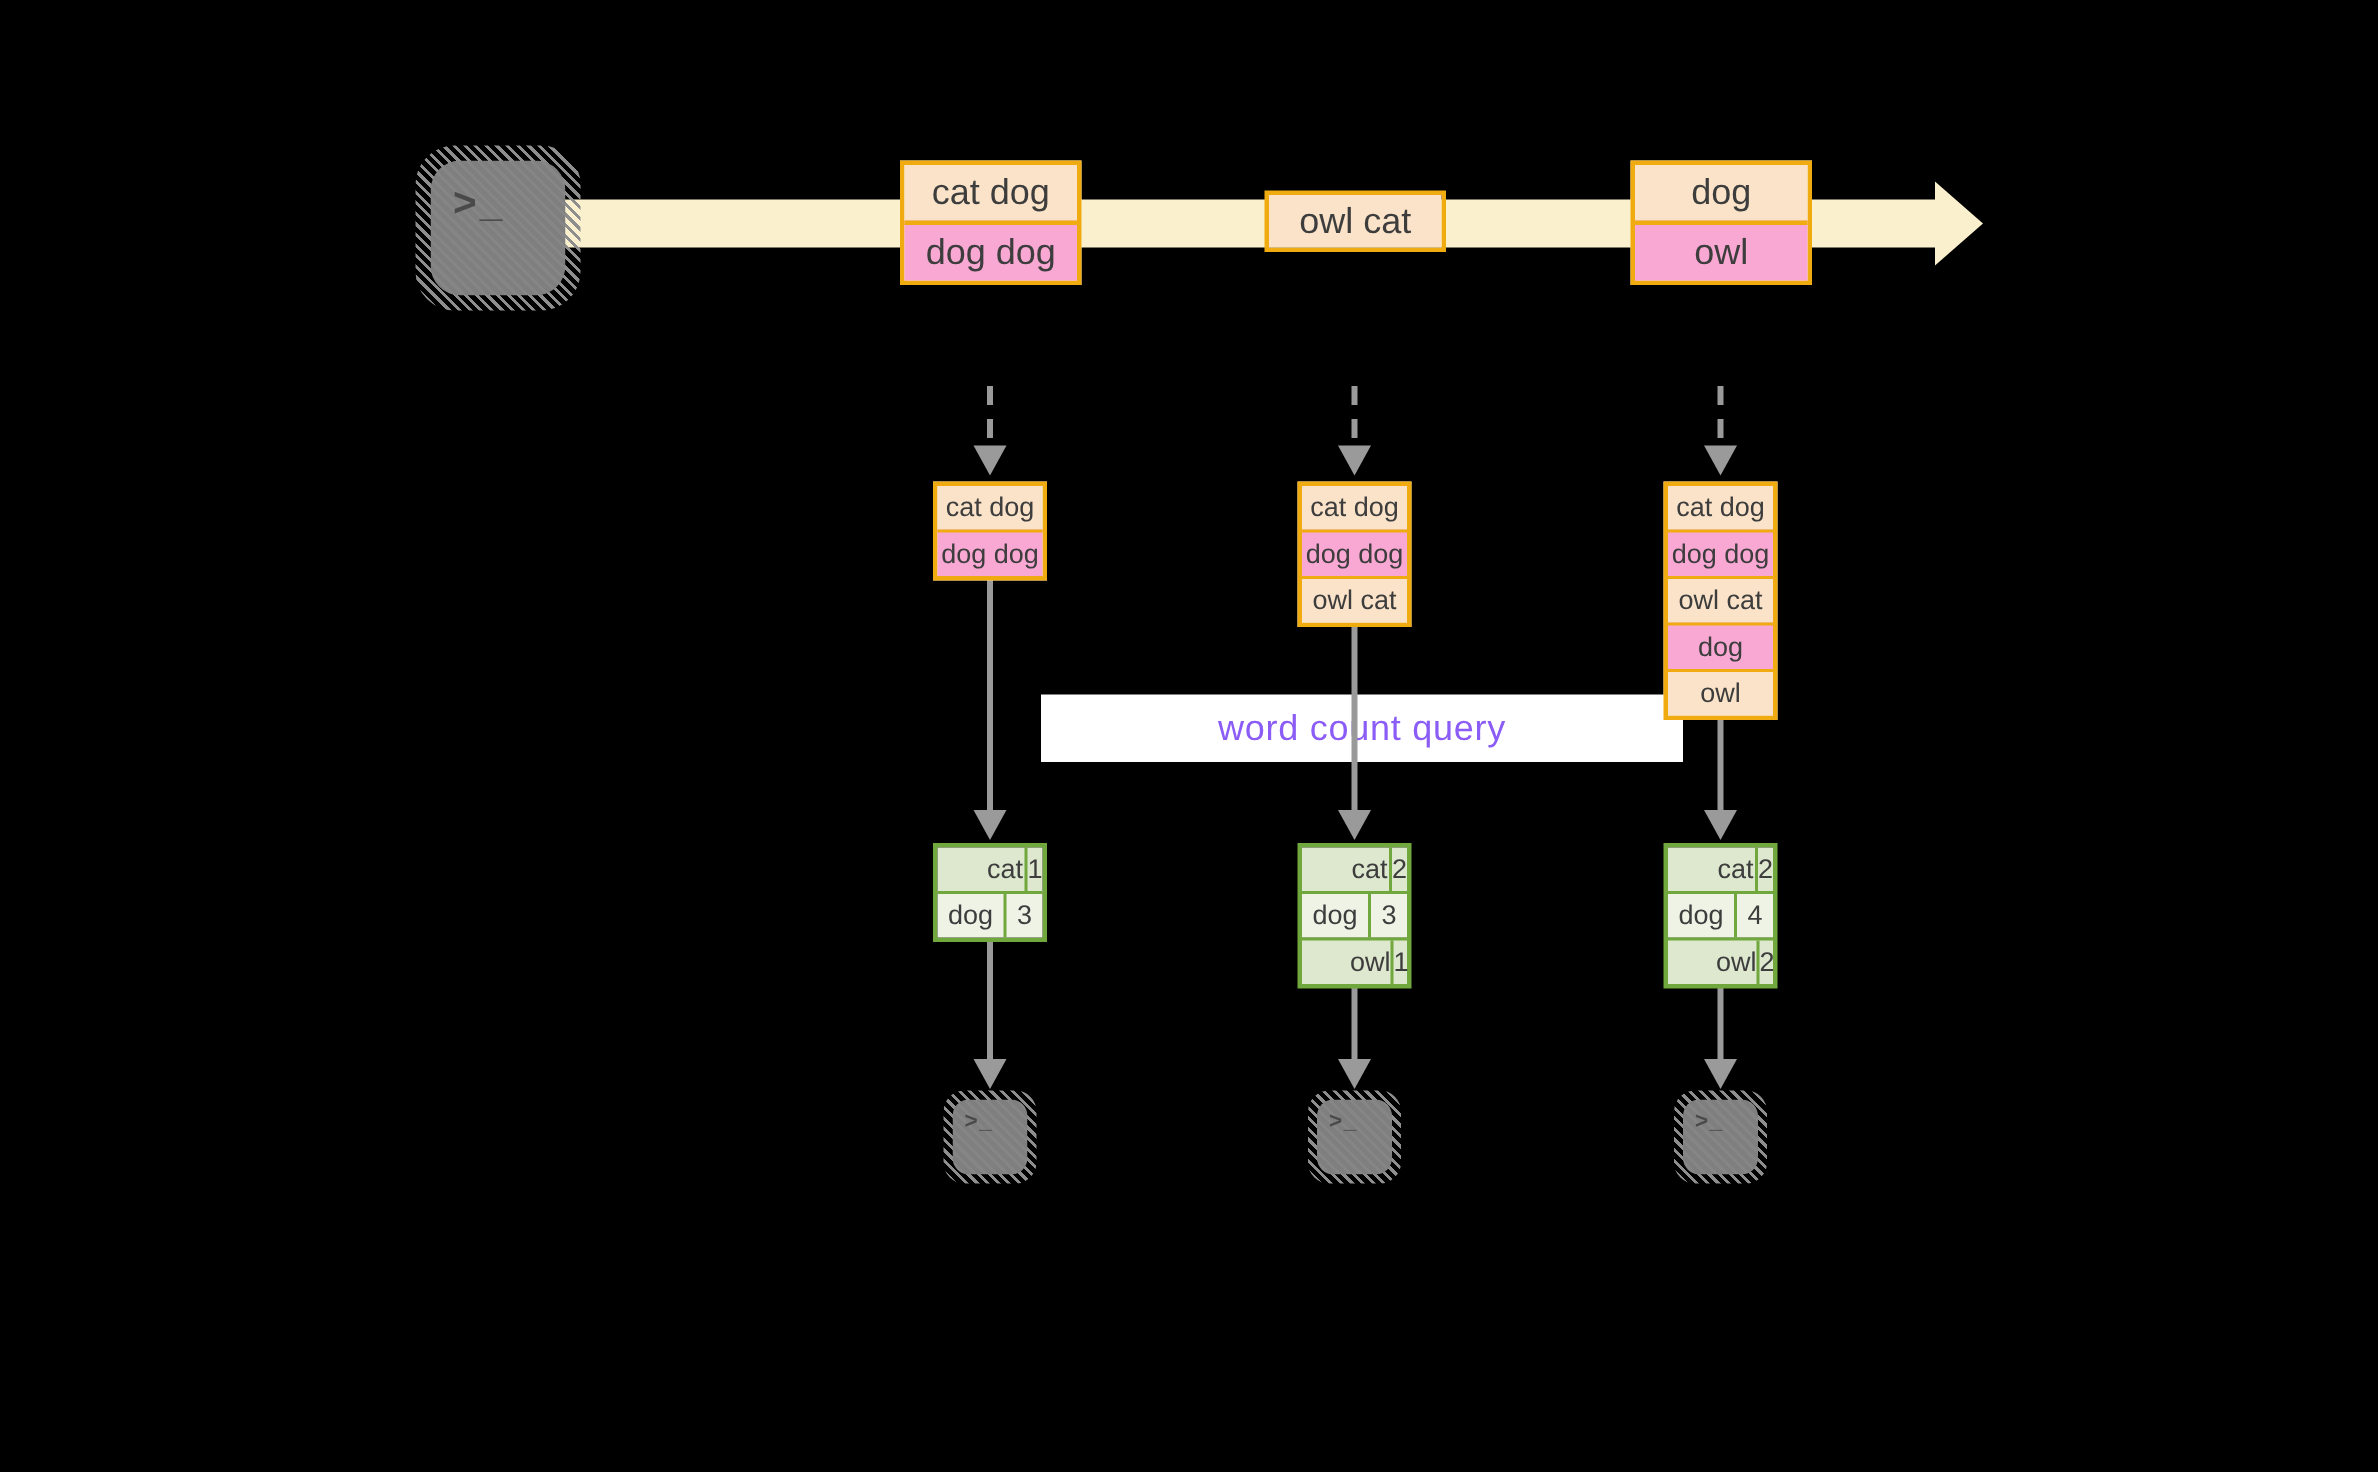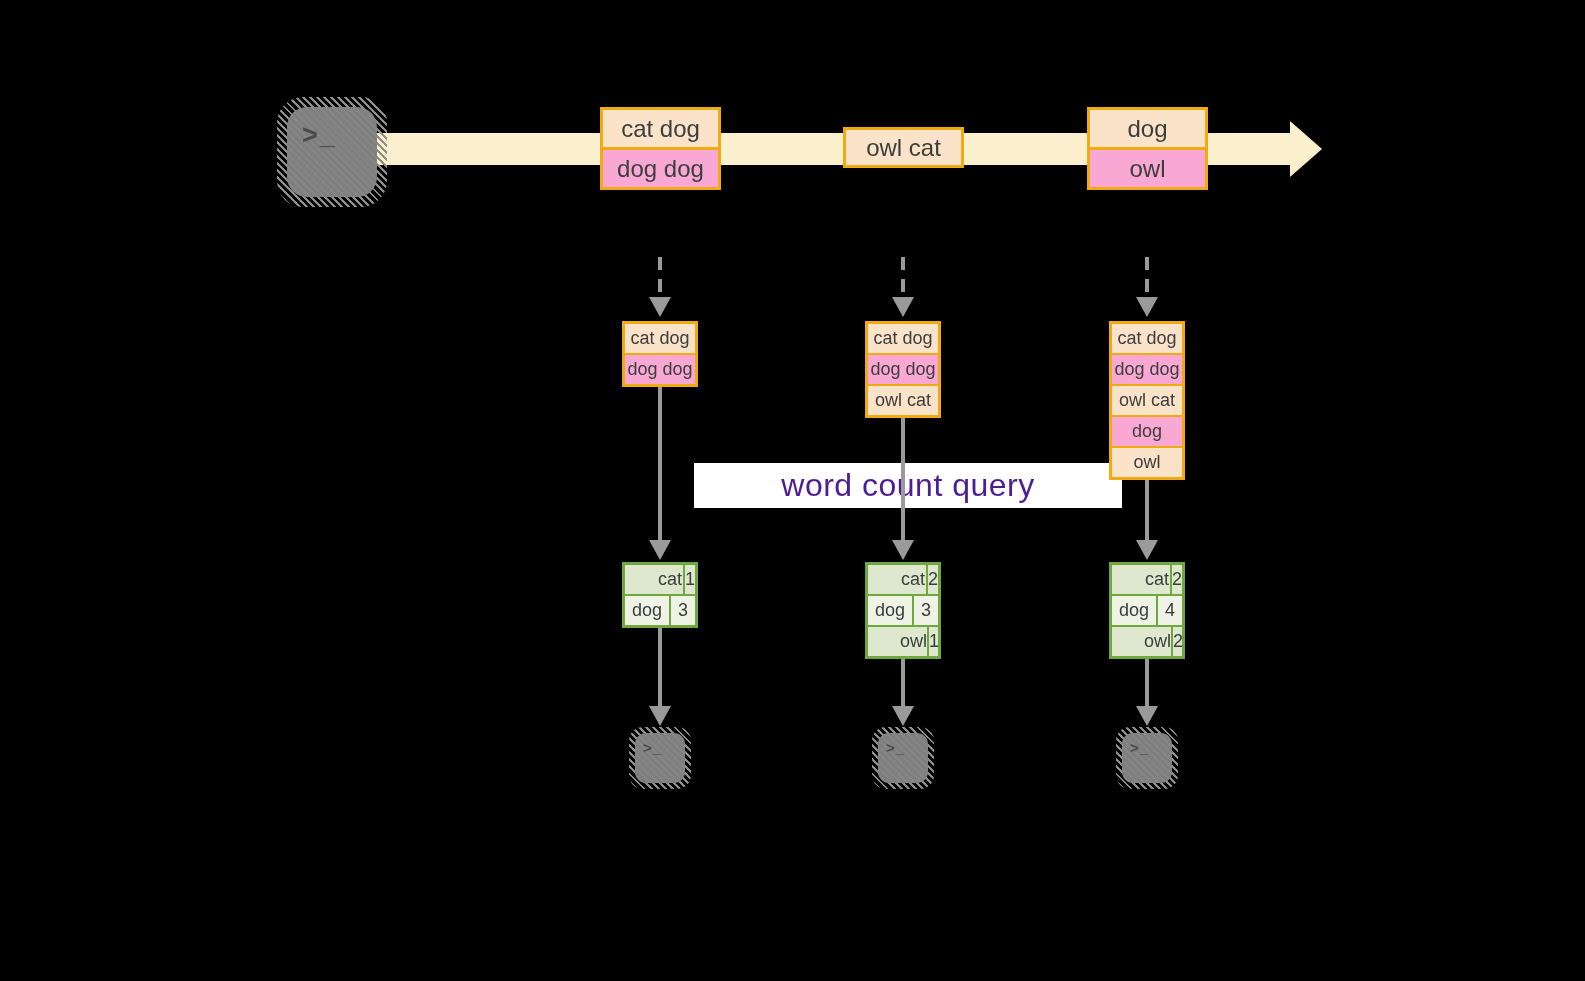--- a/index.html
+++ b/index.html
@@ -142,22 +142,22 @@
     position: absolute;
     left: 694px; top: 463px;
     width: 428px; height: 45px;
     background: #ffffff;
     z-index: 1;
     display: flex;
     align-items: center;
     justify-content: center;
   }
   .query-band span {
-    font-size: 32px;
-    color: #4c1d95;
+    font-size: 24px;
+    color: #8b5cf6;
     font-weight: 400;
     letter-spacing: 0.5px;
   }
 </style>
 </head>
 <body>
 
 <div class="canvas">
 
   <div class="stream-band"></div>

